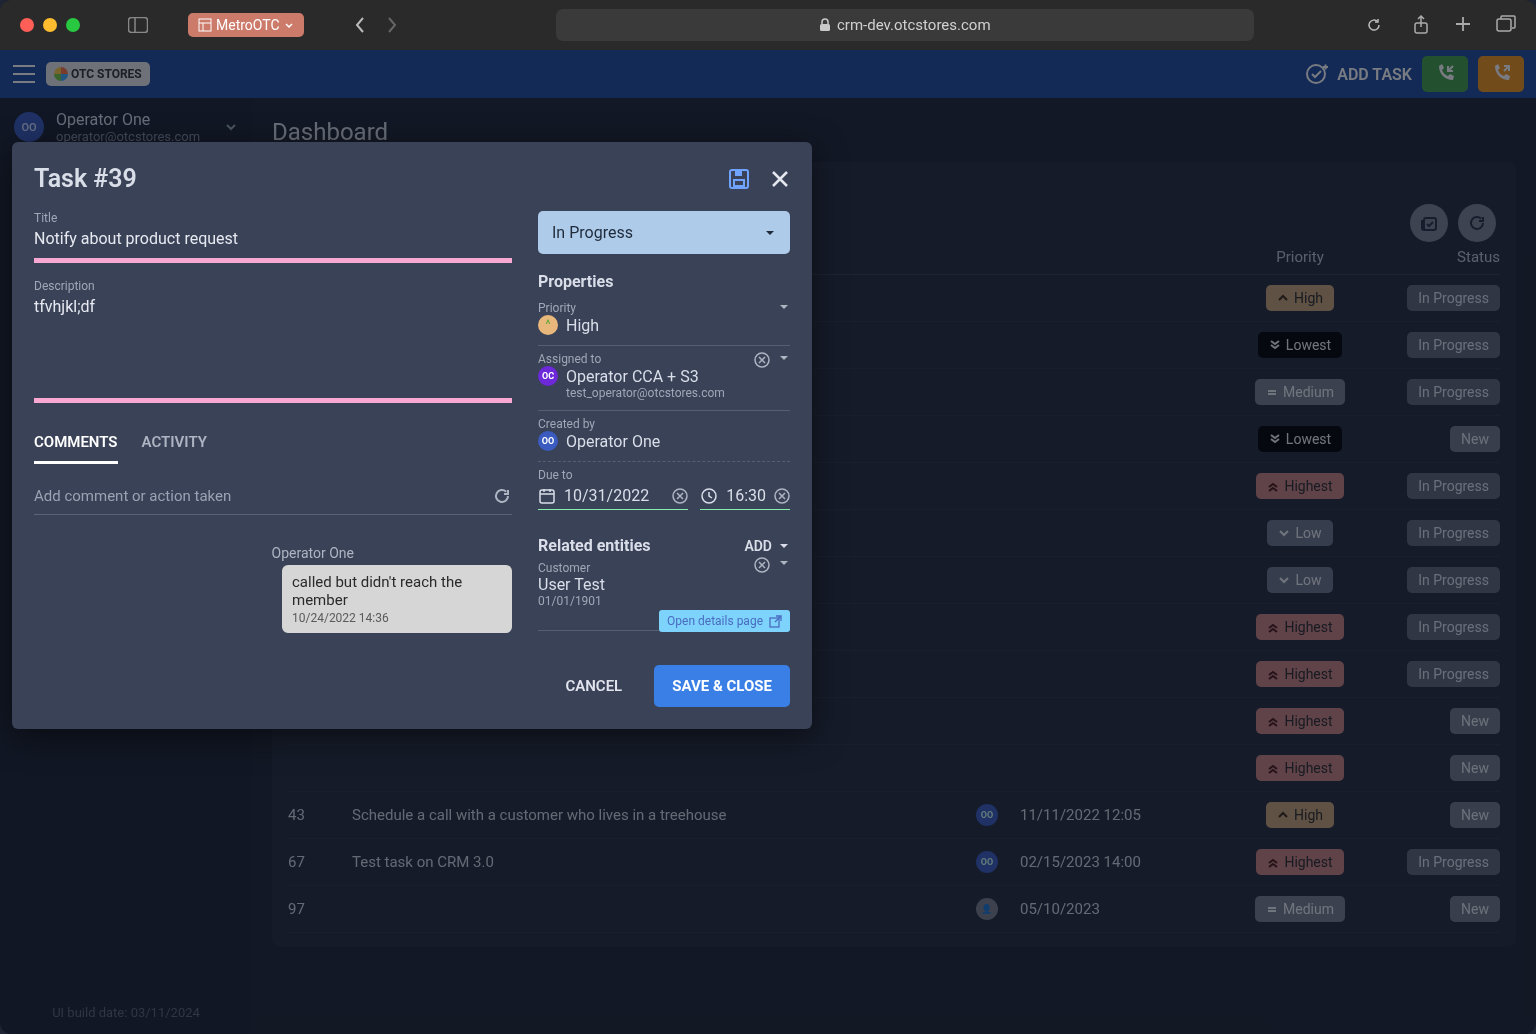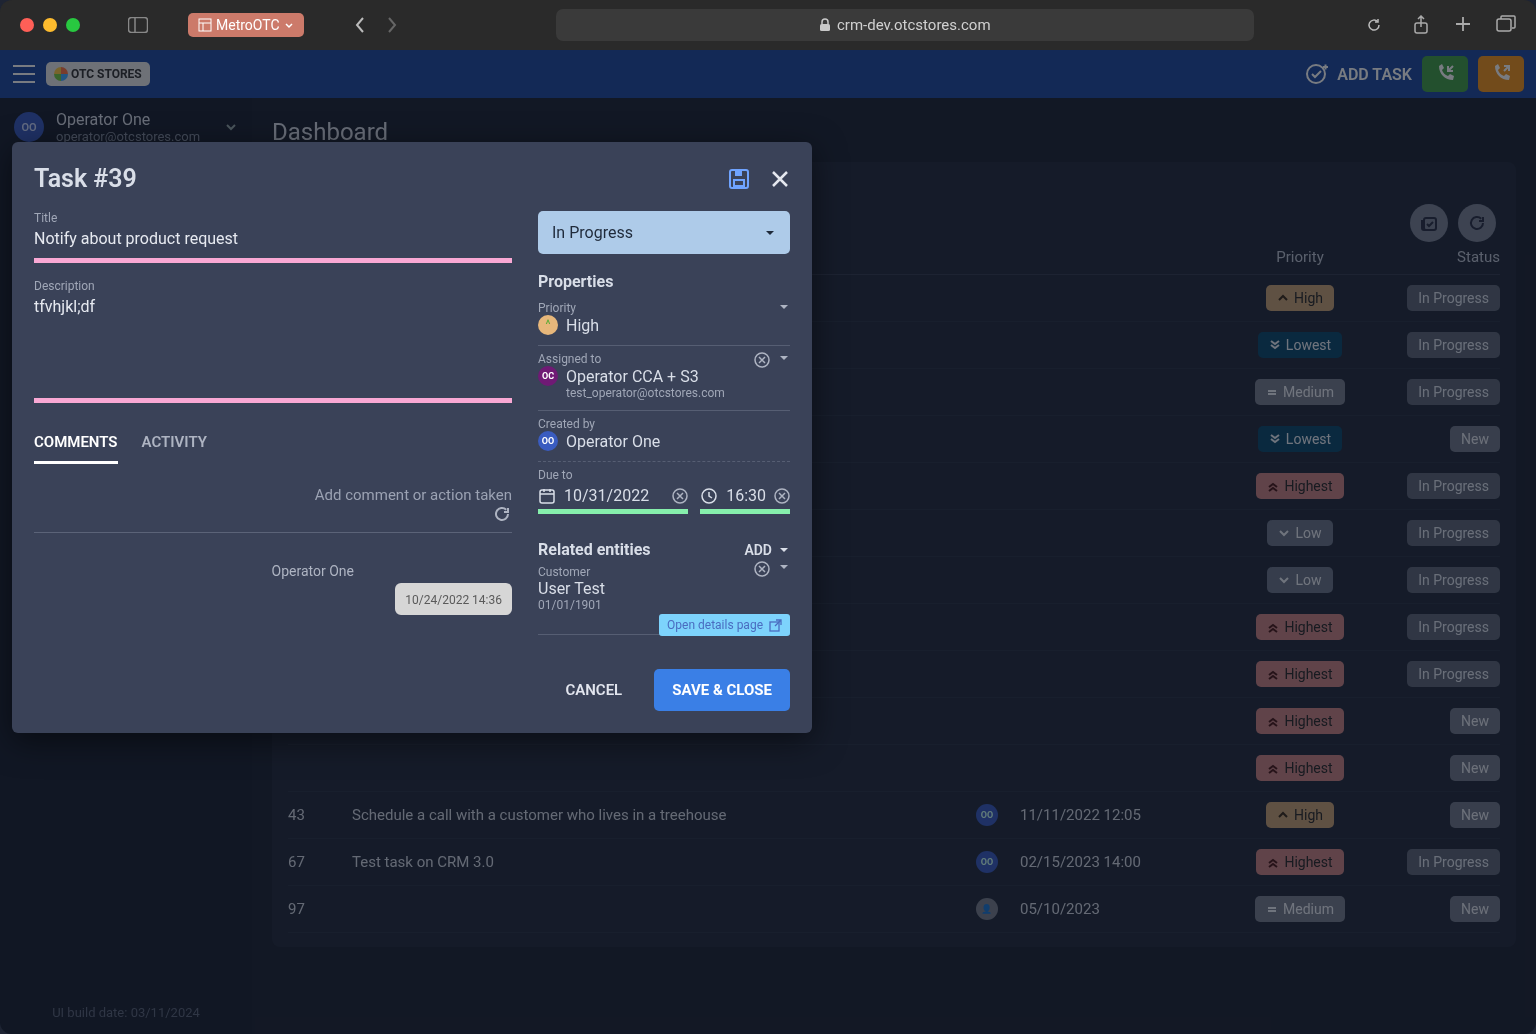--- a/index.html
+++ b/index.html
@@ -53,21 +53,21 @@
 .col-due{width:200px;}
 .col-pri{width:160px;text-align:center;}
 .col-stat{width:120px;text-align:right;}
 .trow{display:flex;align-items:center;padding:10px 0;border-bottom:1px solid #2c3345;}
 .trow .cell{color:#d2d7e2;font-size:15px;}
 .dot-av{width:22px;height:22px;border-radius:50%;display:inline-flex;align-items:center;justify-content:center;font-size:9px;font-weight:700;}
 .dot-oo{background:#3a5cc0;color:#cfe;}
 .dot-g{background:#7a7f8c;color:#fff;}
 .badge{display:inline-flex;align-items:center;gap:5px;padding:5px 11px;border-radius:5px;font-size:14px;}
 .pri-high{background:#c8a276;color:#2a2a2a;}
-.pri-lowest{background:#0c4a6e;color:#eceff5;}
+.pri-lowest{background:#000000;color:#eceff5;}
 .pri-medium{background:#797f8f;color:#eceff5;}
 .pri-highest{background:#c98383;color:#2a2a2a;}
 .pri-low{background:#6d7689;color:#eceff5;}
 .st-inprog{background:#5f6778;color:#dde2ec;}
 .st-new{background:#72798a;color:#e4e7ee;}
 .round-btn{width:38px;height:38px;border-radius:50%;background:#7c8395;display:inline-flex;align-items:center;justify-content:center;color:#30384c;}
 .top-actions{position:absolute;right:40px;top:106px;display:flex;gap:10px;}
 
 .dialog{position:absolute;top:92px;left:12px;width:800px;background:#3a4258;border-radius:6px;box-shadow:0 8px 32px rgba(0,0,0,0.5);padding:22px;color:#d9dee8;}
 .dlg-head{display:flex;align-items:center;justify-content:space-between;}
@@ -75,39 +75,39 @@
 .dlg-tools{display:flex;gap:20px;align-items:center;}
 .dlg-body{display:flex;gap:26px;margin-top:18px;}
 .dlg-left{flex:1;}
 .dlg-right{width:252px;}
 .fld-label{font-size:12px;color:#a0a7b7;}
 .fld-val{font-size:16px;color:#e6e9f0;padding:4px 0 10px;border-bottom:5px solid #f9a8d4;}
 .desc-box{min-height:110px;}
 .tabs{display:flex;gap:24px;margin-top:20px;}
 .tab{padding:10px 0;font-size:15px;font-weight:600;color:#aeb4c2;}
 .tab.active{color:#fff;border-bottom:3px solid #fff;}
-.comment-input{margin-top:14px;border-bottom:1px solid #5b6378;padding:8px 0;display:flex;align-items:flex-end;flex-direction:column;}
+.comment-input{margin-top:14px;border-bottom:1px solid #5b6378;padding:8px 0;display:flex;align-items:center;}
 .comment-input span{color:#9ba2b3;font-size:15px;}
 .comment-input .refresh{margin-left:auto;color:#aeb4c2;}
 .comment-entry{margin-top:30px;display:flex;flex-direction:column;align-items:flex-end;}
 .ce-name{color:#aeb4c2;font-size:14px;margin-right:158px;}
 .ce-bubble{background:#d6d6d6;color:#2a2a2a;border-radius:6px;padding:8px 10px;margin-top:4px;font-size:15px;max-width:230px;}
 .ce-bubble .time{font-size:12px;color:#5a5a5a;margin-top:2px;}
 .status-select{background:#aecbe9;color:#1f2a3a;border-radius:5px;padding:12px 14px;display:flex;align-items:center;justify-content:space-between;font-size:16px;}
 .sec-head{font-size:16px;font-weight:700;margin:18px 0 4px;}
 .prop-row{border-bottom:1px solid #565e73;padding:6px 0 10px;position:relative;}
 .prop-val{font-size:16px;display:flex;align-items:center;gap:8px;}
 .mini-av{width:20px;height:20px;border-radius:50%;display:inline-flex;align-items:center;justify-content:center;font-size:9px;font-weight:700;color:#fff;}
-.av-oc{background:#701a75;}
+.av-oc{background:#6d28d9;}
 .av-oo2{background:#3a5cc0;}
 .pri-chip{width:20px;height:20px;border-radius:50%;background:#e7b77b;display:inline-flex;align-items:center;justify-content:center;font-size:12px;color:#5a3;}
 .prop-sub{font-size:12px;color:#a0a7b7;}
 .row-icons{position:absolute;right:0;top:6px;display:flex;gap:8px;color:#aeb4c2;}
 .dashed{border-bottom:1px dashed #565e73 !important;}
-.due-seg{display:flex;align-items:center;gap:8px;border-bottom:5px solid #86efac;padding-bottom:4px;}
+.due-seg{display:flex;align-items:center;gap:8px;border-bottom:1px solid #86efac;padding-bottom:4px;}
 .rel-head{display:flex;align-items:center;justify-content:space-between;margin-top:26px;}
 .rel-head .add{font-size:14px;font-weight:600;display:flex;align-items:center;gap:6px;}
 .open-link{position:absolute;right:0;bottom:-2px;background:#7dd3fc;color:#4a6cc0;font-size:12px;padding:4px 8px;border-radius:3px;display:flex;align-items:center;gap:6px;}
 .dlg-foot{display:flex;justify-content:flex-end;gap:24px;margin-top:34px;}
 .btn-cancel{color:#e2e5ee;font-size:15px;font-weight:600;padding:12px 8px;}
 .btn-save{background:#3a7fe6;color:#fff;font-size:15px;font-weight:700;padding:12px 18px;border-radius:5px;}
 svg{display:block;}
 </style>
 </head>
 <body>
@@ -542,20 +542,21 @@
           <span class="refresh">
               <svg width="20" height="20" viewBox="0 0 20 20">
                 <path d="M16 10a6 6 0 11-1.8-4.3" fill="none" stroke="#aeb4c2" stroke-width="2"></path>
                 <path d="M16 4v4h-4" fill="none" stroke="#aeb4c2" stroke-width="2"></path>
               </svg>
             </span>
         </div>
         <div class="comment-entry">
           <div class="ce-name">Operator One</div>
           <div class="ce-bubble">
+            <div>called but didn't reach the member</div>
             <div class="time">10/24/2022 14:36</div>
           </div>
         </div>
       </div>
       <div class="dlg-right">
         <div class="status-select">
           <span>In Progress</span>
           <svg width="12" height="12" viewBox="0 0 12 12">
               <path d="M2 4l4 4 4-4" fill="#1f2a3a"></path>
             </svg>

